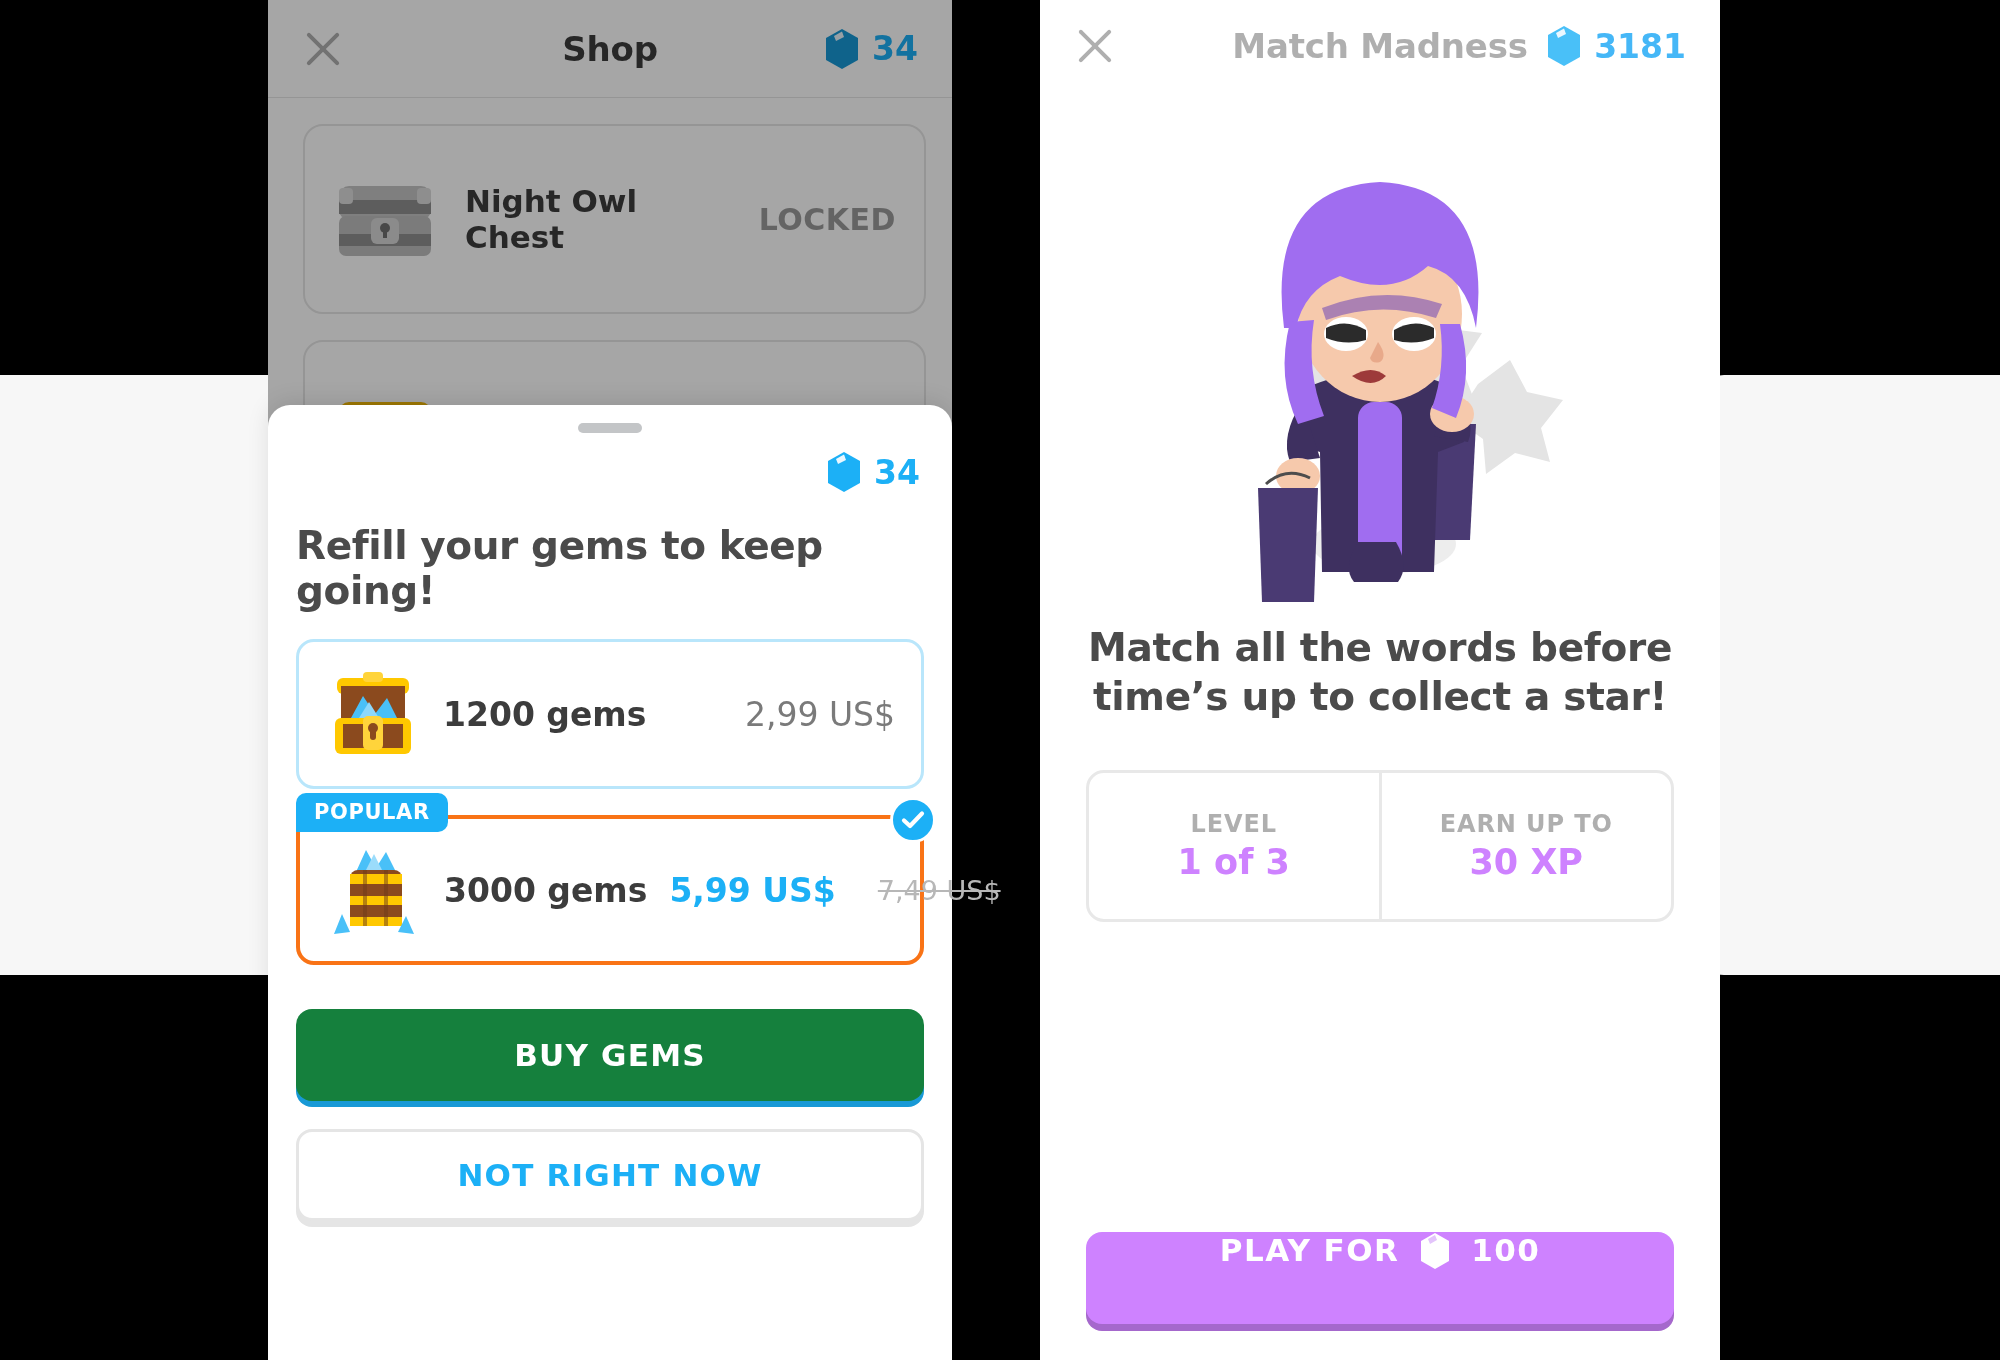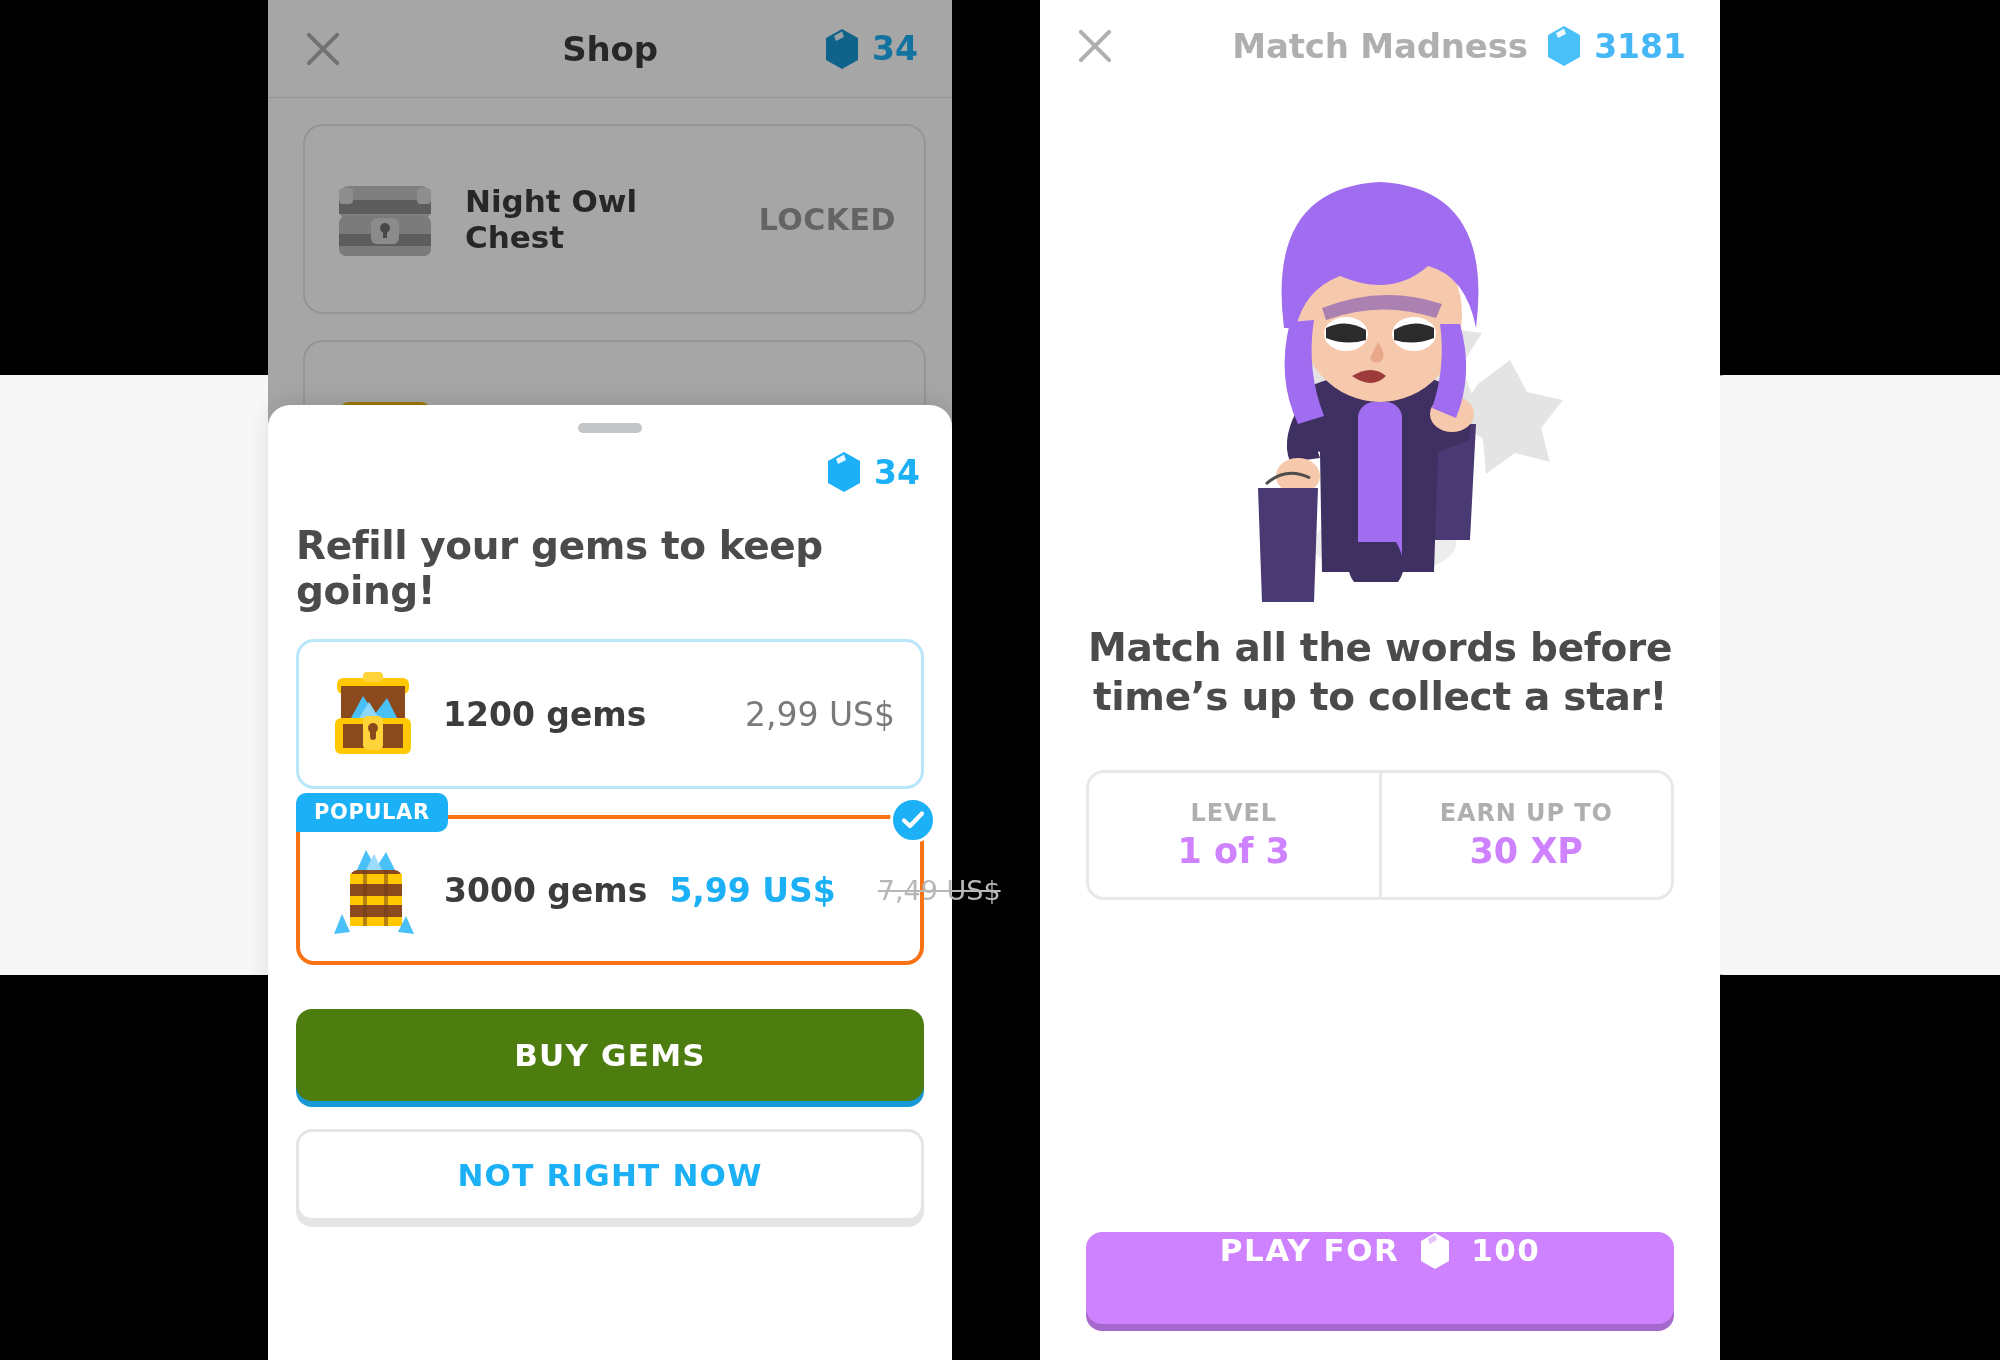--- a/index.html
+++ b/index.html
@@ -114,21 +114,21 @@
   .check-badge {
     position: absolute; right: -16px; top: -22px;
     width: 46px; height: 46px; border-radius: 50%;
     background: #1cb0f6; display: flex; align-items: center; justify-content: center;
     border: 3px solid #fff;
   }
   .check-badge svg { width: 26px; height: 26px; display:block; }
 
   #buy-gems {
     margin-top: 44px; height: 92px; width: 100%;
-    background: #4d7c0f; border-radius: 16px; border: none;
+    background: #15803d; border-radius: 16px; border: none;
     box-shadow: 0 6px 0 #1899d6;
     color: #fff; font-size: 31px; font-weight: 700; letter-spacing: 1.2px;
     font-family: inherit; cursor: pointer;
   }
   #not-right-now {
     margin-top: 28px; height: 92px; width: 100%;
     background: #fff; border-radius: 16px; border: 3px solid #e5e5e5;
     box-shadow: 0 6px 0 #e5e5e5;
     color: #1cb0f6; font-size: 31px; font-weight: 700; letter-spacing: 1.2px;
     font-family: inherit; cursor: pointer;
@@ -152,21 +152,21 @@
 
   #hero-art { position: relative; width: 100%; height: 500px; margin-top: 10px; }
   #hero-art svg { display: block; width: 100%; height: 100%; }
 
   #game-desc {
     text-align: center; font-size: 39px; font-weight: 700; color: #4b4b4b;
     line-height: 1.25; padding: 0 42px; margin-top: 22px; letter-spacing: -0.3px;
   }
 
   #stats {
-    margin: 48px auto 18px auto; width: 588px; height: 130px;
+    margin: 48px auto 18px auto; width: 588px; height: 152px;
     border: 3px solid #e8e8e8; border-radius: 18px;
     display: flex; align-items: stretch;
   }
   .stat { flex: 1; display: flex; flex-direction: column; align-items: center; justify-content: center; gap: 4px; }
   .stat + .stat { border-left: 3px solid #e8e8e8; }
   .stat-label { font-size: 24px; font-weight: 700; color: #afafaf; letter-spacing: 0.9px; }
   .stat-value { font-size: 35px; font-weight: 700; color: #ce82ff; }
 
   #play-for {
     position: absolute; left: 46px; bottom: 36px; width: 588px; height: 92px;

